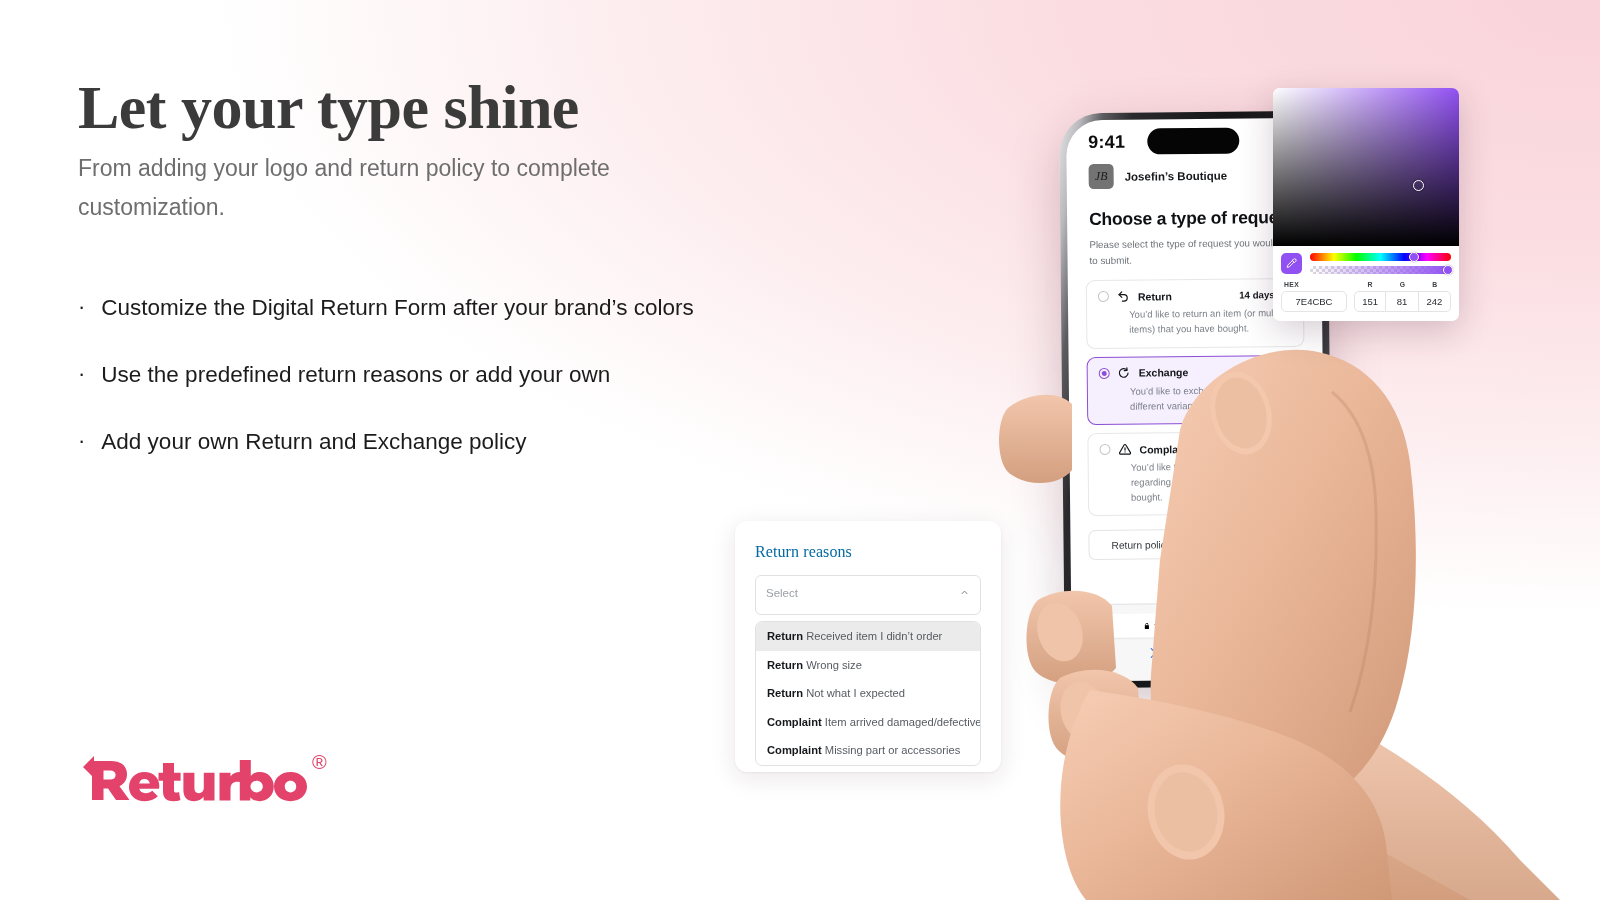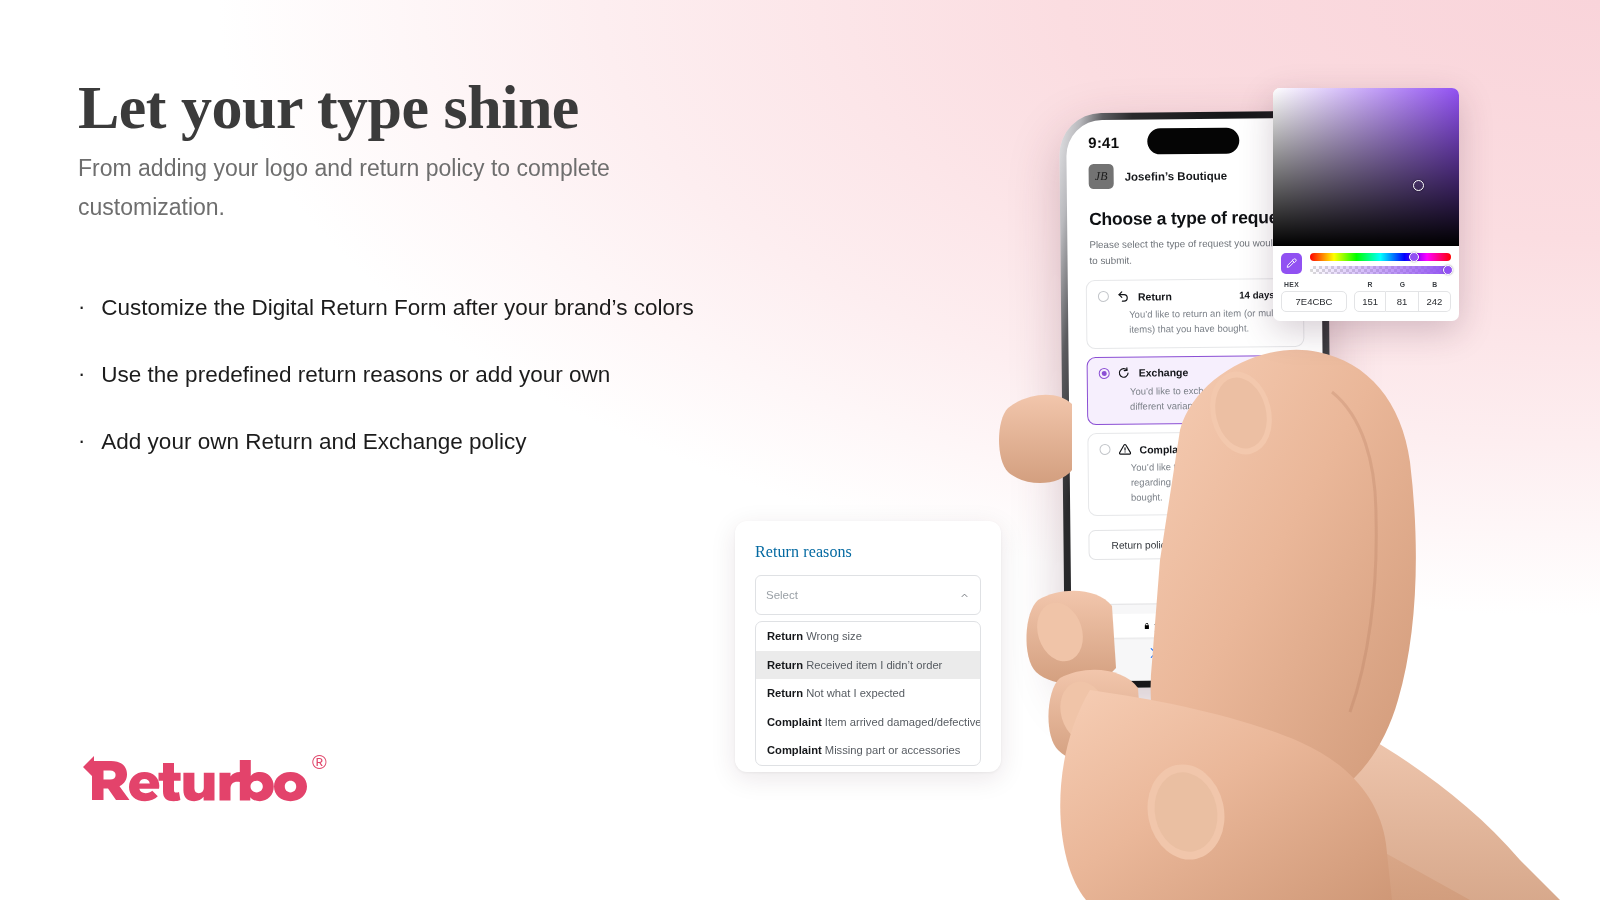--- a/index.html
+++ b/index.html
@@ -85,23 +85,23 @@
     font-weight: 400;
     font-size: 16px;
     color: #0369a1;
     letter-spacing: 0.1px;
   }
   .select-box {
     margin-top: 14px;
     height: 40px;
     border: 1px solid #dfe1e4;
     border-radius: 6px;
-    display: flex; align-items: center;
+    display: flex; 
     justify-content: space-between;
-    padding: 4px 10px;
+    padding: 11px 10px;
     background: #fff;
   }
   .select-placeholder { font-size: 11.5px; color: #9aa0a6; }
   .chev { width: 11px; height: 11px; color: #6a6f75; }
   .options {
     margin-top: 6px;
     border: 1px solid #dfe1e4;
     border-radius: 7px;
     background: #fff;
     overflow: hidden;
@@ -141,21 +141,21 @@
     background: #050505;
     border-radius: 14px;
   }
   .statusbar {
     position: relative;
     height: 40px;
     display: flex; align-items: center;
     justify-content: space-between;
     padding: 4px 20px 0 22px;
   }
-  .st-time { font-size: 15px; font-weight: 700; color: #0d0d0d; letter-spacing: 0.2px; }
+  .st-time { font-size: 18px; font-weight: 700; color: #0d0d0d; letter-spacing: 0.2px; }
   .st-right { display: flex; align-items: flex-end; gap: 2px; height: 11px; }
   .bar-s { width: 2.4px; background: #0d0d0d; border-radius: 1px; }
 
   .brandrow { display: flex; align-items: center; gap: 11px; padding: 4px 0 0 22px; }
   .brandlogo {
     width: 25px; height: 25px; border-radius: 5px;
     background: #737373;
     display: flex; align-items: center; justify-content: center;
     font-family: "Liberation Serif", serif;
     font-size: 12px; color: #1d1d1d; font-style: italic;
@@ -355,27 +355,27 @@
     <div class="reasons-title">Return reasons</div>
 
     <div class="select-box">
       <span class="select-placeholder">Select</span>
       <svg class="chev" viewBox="0 0 24 24" fill="none" stroke="currentColor" stroke-width="2">
         <polyline points="18 15 12 9 6 15"></polyline>
       </svg>
     </div>
 
     <div class="options">
+      <div class="option hl">
+        <b>Return</b>
+        <span>Received item I didn’t order</span>
+      </div>
       <div class="option">
         <b>Return</b>
         <span>Wrong size</span>
-      </div>
-      <div class="option hl">
-        <b>Return</b>
-        <span>Received item I didn’t order</span>
       </div>
       <div class="option">
         <b>Return</b>
         <span>Not what I expected</span>
       </div>
       <div class="option">
         <b>Complaint</b>
         <span>Item arrived damaged/defective</span>
       </div>
       <div class="option">

